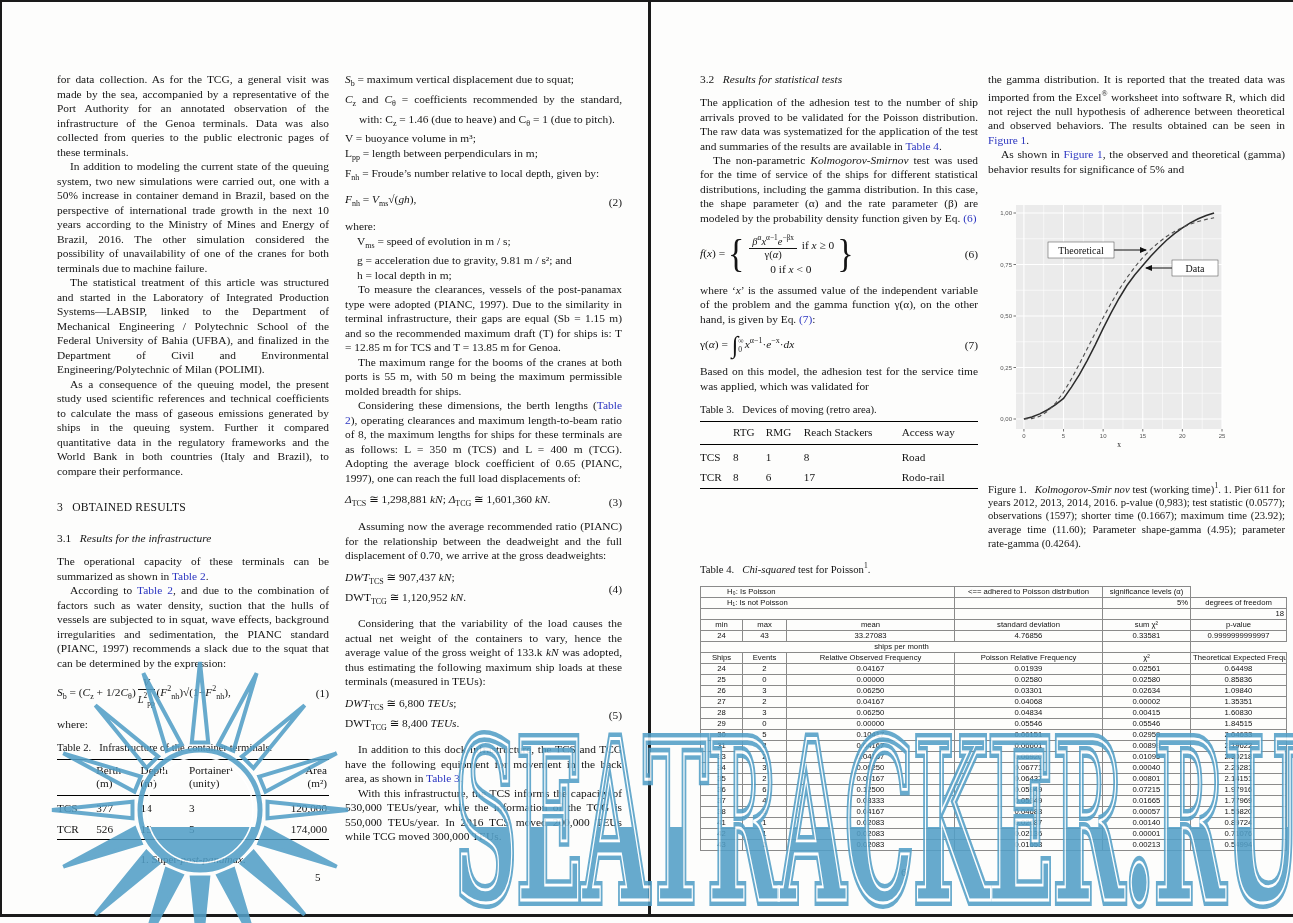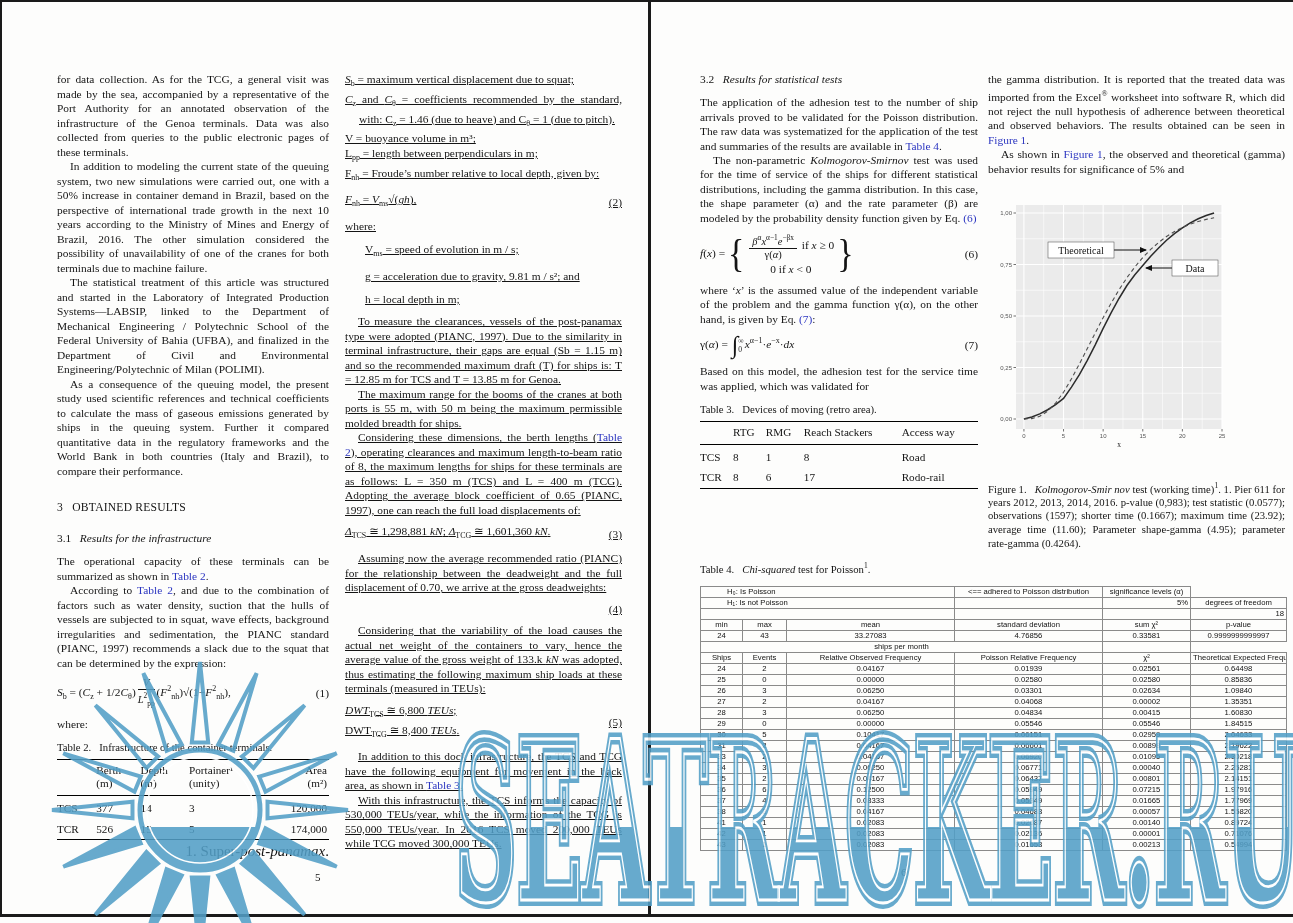--- a/index.html
+++ b/index.html
@@ -6,21 +6,21 @@
   body{width:1293px;height:923px;position:relative;background:#fdfdfc;overflow:hidden;
        font-family:"Liberation Serif","DejaVu Serif",serif;color:#141414;}
   .frame{position:absolute;background:#1a1a1a;}
   .col{position:absolute;text-align:justify;font-size:11.4px;line-height:14.5px;}
   .col p{margin:0;}
   p.p{text-indent:13px;}
   p.p0{text-indent:0;}
   .h1{margin:23px 0 15px 0;font-size:11.6px;letter-spacing:.2px;}
   .h2{margin:2px 0 9px 0;font-size:11.4px;}
   p.def{padding-left:14px;text-indent:-14px;margin:0;}
-  p.def2{padding-left:26px;text-indent:-14px;margin:8px;}
+  p.def2{padding-left:26px;text-indent:-14px;margin:0;}
   .eq{display:flex;align-items:center;margin:7px 0 7px 0;}
   .eq .eqbody{display:inline;}
   .eq2 .eqbody{white-space:pre-line;}
   .eqno{margin-left:auto;padding-left:6px;}
   sub{font-size:70%;}
   sup{font-size:70%;}
   .ref{color:#2b35c0;}
   .frac{display:inline-flex;flex-direction:column;vertical-align:middle;text-align:center;
         font-size:10.5px;line-height:12px;margin:0 2px;}
   .frac .n{padding:0 3px;border-bottom:1px solid #141414;}
@@ -30,21 +30,21 @@
   .int{display:inline-flex;align-items:center;vertical-align:middle;margin:0 1px;}
   .int .isym{font-size:24px;line-height:24px;}
   .int .lims{display:inline-flex;flex-direction:column;font-size:7.5px;line-height:9px;}
   .tcap{font-size:10.7px;line-height:13px;text-align:left;margin:10px 0 5px 0;}
   .booktab{border-collapse:collapse;width:100%;border-top:1.5px solid #000;
            border-bottom:1.2px solid #000;font-size:11.2px;}
   .booktab th{font-weight:normal;text-align:left;white-space:pre-line;vertical-align:bottom;
               border-bottom:1px solid #000;padding:4px 2px 5px 0;line-height:13px;}
   .booktab td{padding:3px 2px 3px 0;}
   .booktab .num-r{text-align:right;}
-  .tfoot{font-size:15px;margin-top:4px;text-align:right;}
+  .tfoot{font-size:11px;margin-top:12px;text-align:center;}
   
   #t4wrap{position:absolute;left:700px;top:548px;width:586px;}
   #t4{border-collapse:collapse;width:586px;font-family:"Liberation Sans","DejaVu Sans",sans-serif;
       font-size:7.7px;line-height:9px;table-layout:fixed;color:#111;border-radius:6px;}
   #t4 td{border:1px solid #8a8a8a;text-align:center;padding:0.5px 2px;overflow:hidden;white-space:nowrap;}
   #t4 td.l{text-align:left;padding-left:26px;}
   #t4 td.r{text-align:right;}
   #t4 td.b, #t4 tr.b td{font-weight:normal;}
   #t4 td.nob{border:none;}
   .pageno{position:absolute;font-size:11px;}
@@ -115,21 +115,21 @@
             <td>5</td>
             <td class="num-r">174,000</td>
           </tr>
         </tbody>
       </table>
     <div class="tfoot">
         <p class="p0">1. Super-<i>post-panamax</i>.</p>
       </div>
   </div>
 </div>
-<div class="col" id="p5c2" style="left:345px;top:72px;width:277px;text-decoration:underline;">
+<div class="col" id="p5c2" style="left:345px;top:72px;width:277px;">
   <div>
       <p class="def"><i>S</i><sub>b</sub> = maximum vertical displacement due to squat;</p>
       <p class="def"><i>C</i><sub>z</sub> and <i>C</i><sub>θ</sub> = coefficients recommended by the standard, with: C<sub>z</sub> = 1.46 (due to heave) and C<sub>θ</sub> = 1 (due to pitch).</p>
       <p class="def">V = buoyance volume in m³;</p>
       <p class="def">L<sub>pp</sub> = length between perpendiculars in m;</p>
       <p class="def">F<sub>nh</sub> = Froude’s number relative to local depth, given by:</p>
       <div class="eq">
         <span class="eqbody"><i>F</i><sub>nh</sub> = <i>V</i><sub>ms</sub>√(<i>gh</i>),</span>
         <span class="eqno">(2)</span>
       </div>
@@ -139,20 +139,22 @@
       <p class="def2">h = local depth in m;</p>
       <p class="p">To measure the clearances, vessels of the post-panamax type were adopted (PIANC, 1997). Due to the similarity in terminal infrastructure, their gaps are equal (Sb = 1.15 m) and so the recommended maximum draft (T) for ships is: T = 12.85 m for TCS and T = 13.85 m for Genoa.</p>
       <p class="p">The maximum range for the booms of the cranes at both ports is 55 m, with 50 m being the maximum permissible molded breadth for ships.</p>
       <p class="p">Considering these dimensions, the berth lengths (<span class="ref">Table 2</span>), operating clearances and maximum length-to-beam ratio of 8, the maximum lengths for ships for these terminals are as follows: L = 350 m (TCS) and L = 400 m (TCG). Adopting the average block coefficient of 0.65 (PIANC, 1997), one can reach the full load displacements of:</p>
       <div class="eq">
         <span class="eqbody"><i>Δ</i><sub>TCS</sub> ≅ 1,298,881 <i>kN</i>; <i>Δ</i><sub>TCG</sub> ≅ 1,601,360 <i>kN</i>.</span>
         <span class="eqno">(3)</span>
       </div>
       <p class="p">Assuming now the average recommended ratio (PIANC) for the relationship between the deadweight and the full displacement of 0.70, we arrive at the gross deadweights:</p>
       <div class="eq eq2">
+        <span class="eqbody"><i>DWT</i><sub>TCS</sub> ≅ 907,437 <i>kN</i>;
+DWT<sub>TCG</sub> ≅ 1,120,952 <i>kN</i>.</span>
         <span class="eqno">(4)</span>
       </div>
       <p class="p">Considering that the variability of the load causes the actual net weight of the containers to vary, hence the average value of the gross weight of 133.k <i>kN</i> was adopted, thus estimating the following maximum ship loads at these terminals (measured in TEUs):</p>
       <div class="eq eq2">
         <span class="eqbody"><i>DWT</i><sub>TCS</sub> ≅ 6,800 <i>TEUs</i>;
 DWT<sub>TCG</sub> ≅ 8,400 <i>TEUs</i>.</span>
         <span class="eqno">(5)</span>
       </div>
       <p class="p">In addition to this dock infrastructure, the TCS and TCG have the following equipment for movement in the back area, as shown in <span class="ref">Table 3</span>.</p>
       <p class="p">With this infrastructure, the TCS informs the capacity of 530,000 TEUs/year, while the information of the TCG is 550,000 TEUs/year. In 2016 TCS moved 200,000 TEUs while TCG moved 300,000 TEUs.</p>

